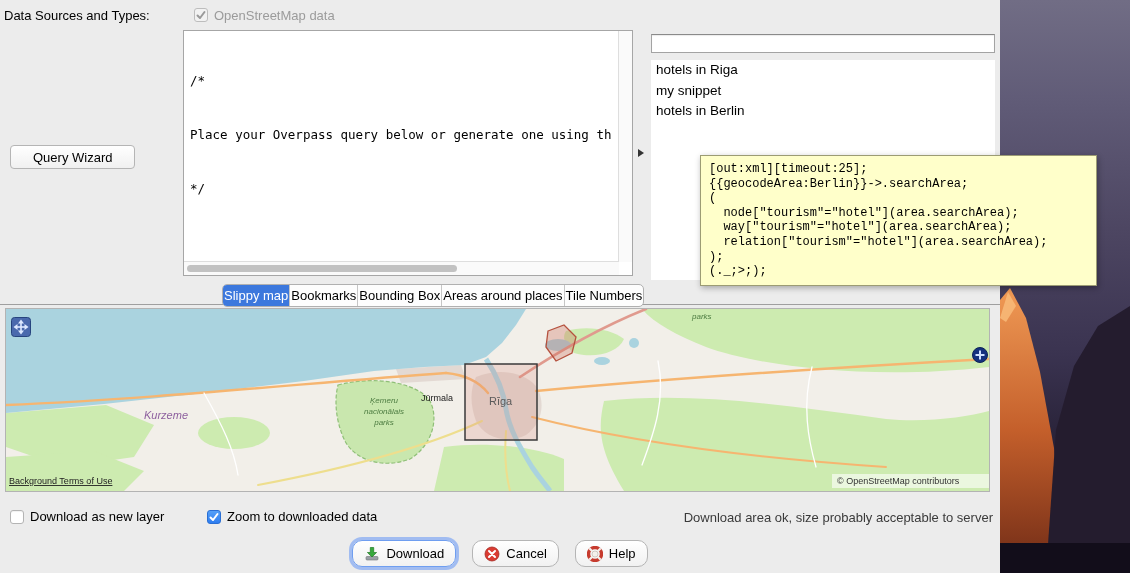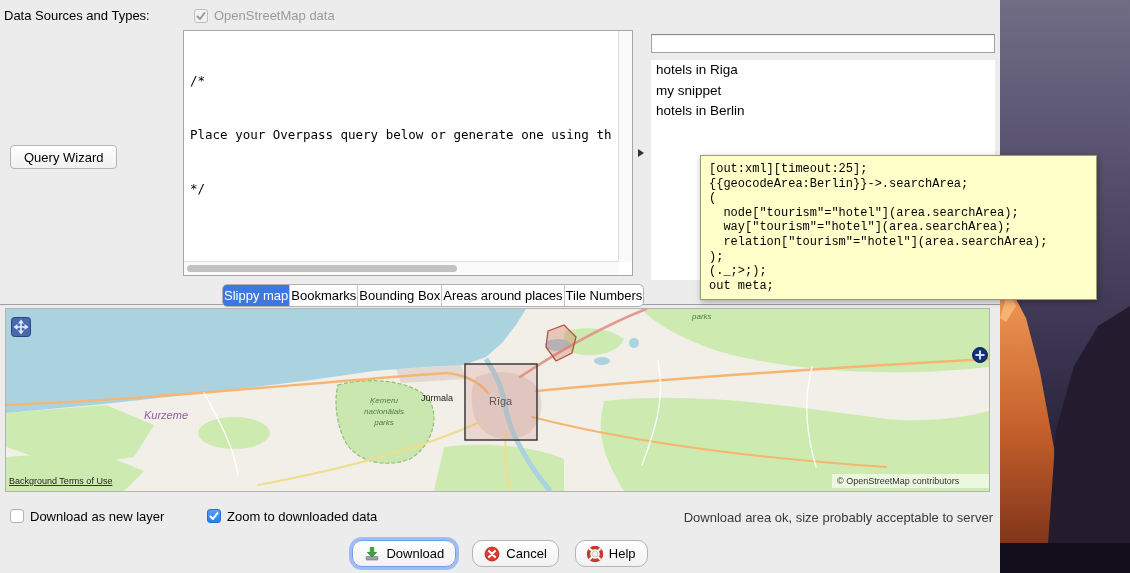--- a/index.html
+++ b/index.html
@@ -9,38 +9,38 @@
   
   .desktop{position:absolute;inset:0;
     background:linear-gradient(180deg,#716d85 0%,#605b77 18%,#4d4662 40%,#3a3350 62%,#1c1627 88%,#0e0a14 100%);}
   .desktop svg{position:absolute;left:1000px;top:0;}
 
   
   .dialog{position:absolute;left:0;top:0;width:1000px;height:573px;background:#ececec;z-index:1;}
 
   .lbl-sources{position:absolute;left:4px;top:8px;font-size:13px;color:#000;}
 
-  .osm-check{position:absolute;left:194px;top:8px;display:flex;align-items:flex-end;gap:6px;}
+  .osm-check{position:absolute;left:194px;top:8px;display:flex;align-items:flex-start;gap:6px;}
   .cb{width:14px;height:14px;border-radius:3px;box-sizing:border-box;display:inline-flex;align-items:center;justify-content:center;flex:none;}
   .cb.disabled{background:#f2f2f2;border:1px solid #bdbdbd;color:#9a9a9a;}
   .cb.unchecked{background:#fff;border:1px solid #b4b4b4;box-shadow:inset 0 1px 1px rgba(0,0,0,.06);}
   .cb.checked{background:linear-gradient(#55a0f8,#2e7df0);border:1px solid #2a6fd4;color:#fff;}
   .osm-label{font-size:13px;color:#9b9b9b;}
 
   
   .editor{position:absolute;left:183px;top:30px;width:450px;height:246px;background:#fff;border:1px solid #a6a6a6;box-sizing:border-box;}
   .editor .code{position:absolute;left:6px;top:5px;right:16px;bottom:16px;font-family:"DejaVu Sans Mono",monospace;font-size:12.5px;line-height:18px;white-space:pre;overflow:hidden;color:#000;}
   .editor .vscroll{position:absolute;top:0;right:0;width:13px;bottom:13px;border-left:1px solid #dedede;background:#fafafa;}
   .editor .hscroll{position:absolute;left:0;right:13px;bottom:0;height:13px;border-top:1px solid #dedede;background:#fafafa;}
   .editor .hthumb{position:absolute;left:3px;top:3px;width:62%;height:7px;border-radius:4px;background:#c2c2c2;}
 
   .splitter{position:absolute;left:633px;top:30px;width:15px;height:246px;display:flex;align-items:center;justify-content:center;}
   .splitter .tri{width:0;height:0;border-left:6px solid #333;border-top:4px solid transparent;border-bottom:4px solid transparent;}
 
-  .wizard-btn{position:absolute;left:10px;top:145px;height:22px;padding:0 13px;background:linear-gradient(#ffffff,#f0f0f0);border:1px solid #b5b5b5;border-radius:4px;font-size:13px;color:#000;display:inline-flex;align-items:center;}
+  .wizard-btn{position:absolute;left:10px;top:145px;height:22px;padding:0 22px;background:linear-gradient(#ffffff,#f0f0f0);border:1px solid #b5b5b5;border-radius:4px;font-size:13px;color:#000;display:inline-flex;align-items:center;}
 
   .search-field{position:absolute;left:651px;top:34px;width:344px;height:19px;box-sizing:border-box;border:1px solid #a3a3a3;border-top-color:#8a8a8a;background:#fff;font-size:13px;padding:0 4px;font-family:"Liberation Sans",sans-serif;box-shadow:inset 0 1px 1px rgba(0,0,0,.08);}
 
   .history{position:absolute;left:651px;top:60px;width:344px;height:220px;background:#fff;overflow:hidden;}
   .history .item{font-size:13.5px;color:#000;padding:2px 5px;height:16.7px;line-height:16.7px;cursor:default;}
 
   .tooltip{position:absolute;left:700px;top:155px;width:397px;box-sizing:border-box;background:#ffffca;border:1px solid #9c9c74;padding:6px 8px;font-family:Liberation Mono, monospace;font-size:12px;line-height:14.6px;color:#000;box-shadow:1px 2px 6px rgba(0,0,0,.3);z-index:6;}
   .tooltip .tt-line{white-space:pre;}
 
   
@@ -50,21 +50,21 @@
   .tab.selected{background:#3c78dd;color:#fff;}
 
   
   .map-panel{position:absolute;left:0;top:304px;width:1000px;height:186px;border-top:1px solid #9f9f9f;background:#ececec;}
   .map{position:absolute;left:5px;top:3px;width:983px;height:182px;border:1px solid #b3b3b3;box-sizing:content-box;}
   .map svg{display:block;}
   .map text{font-family:"Liberation Sans",sans-serif;}
 
   
   .opt-row{position:absolute;left:0;top:509px;width:1000px;height:18px;}
-  .opt{position:absolute;display:flex;align-items:flex-start;gap:6px;font-size:13px;color:#000;}
+  .opt{position:absolute;display:flex;align-items:flex-end;gap:6px;font-size:13px;color:#000;}
   .opt.o1{left:10px;top:0;}
   .opt.o2{left:207px;top:0;}
   .status-text{position:absolute;right:7px;top:1px;font-size:13px;color:#3a3a3a;}
 
   .buttons{position:absolute;left:0;top:540px;width:1000px;display:flex;justify-content:center;gap:16px;}
   .btn{height:25px;padding:0 11px;display:inline-flex;align-items:center;gap:6px;background:linear-gradient(#ffffff,#f1f1f1);border:1px solid #b5b5b5;border-radius:10px;font-size:13px;color:#000;cursor:default;}
   .btn.focused{box-shadow:0 0 0 3px rgba(100,150,245,.55);border-color:#6f9ef0;}
   .btn svg{flex:none;}
 </style>
 </head>
@@ -263,16 +263,15 @@
 
   <div class="tooltip">
     <div class="tt-line">[out:xml][timeout:25];</div>
     <div class="tt-line">{{geocodeArea:Berlin}}-&gt;.searchArea;</div>
     <div class="tt-line">(</div>
     <div class="tt-line">  node["tourism"="hotel"](area.searchArea);</div>
     <div class="tt-line">  way["tourism"="hotel"](area.searchArea);</div>
     <div class="tt-line">  relation["tourism"="hotel"](area.searchArea);</div>
     <div class="tt-line">);</div>
     <div class="tt-line">(._;&gt;;);</div>
-    <div class="tt-line">out meta;</div>
   </div>
 
 </div>
 
 </body></html>

